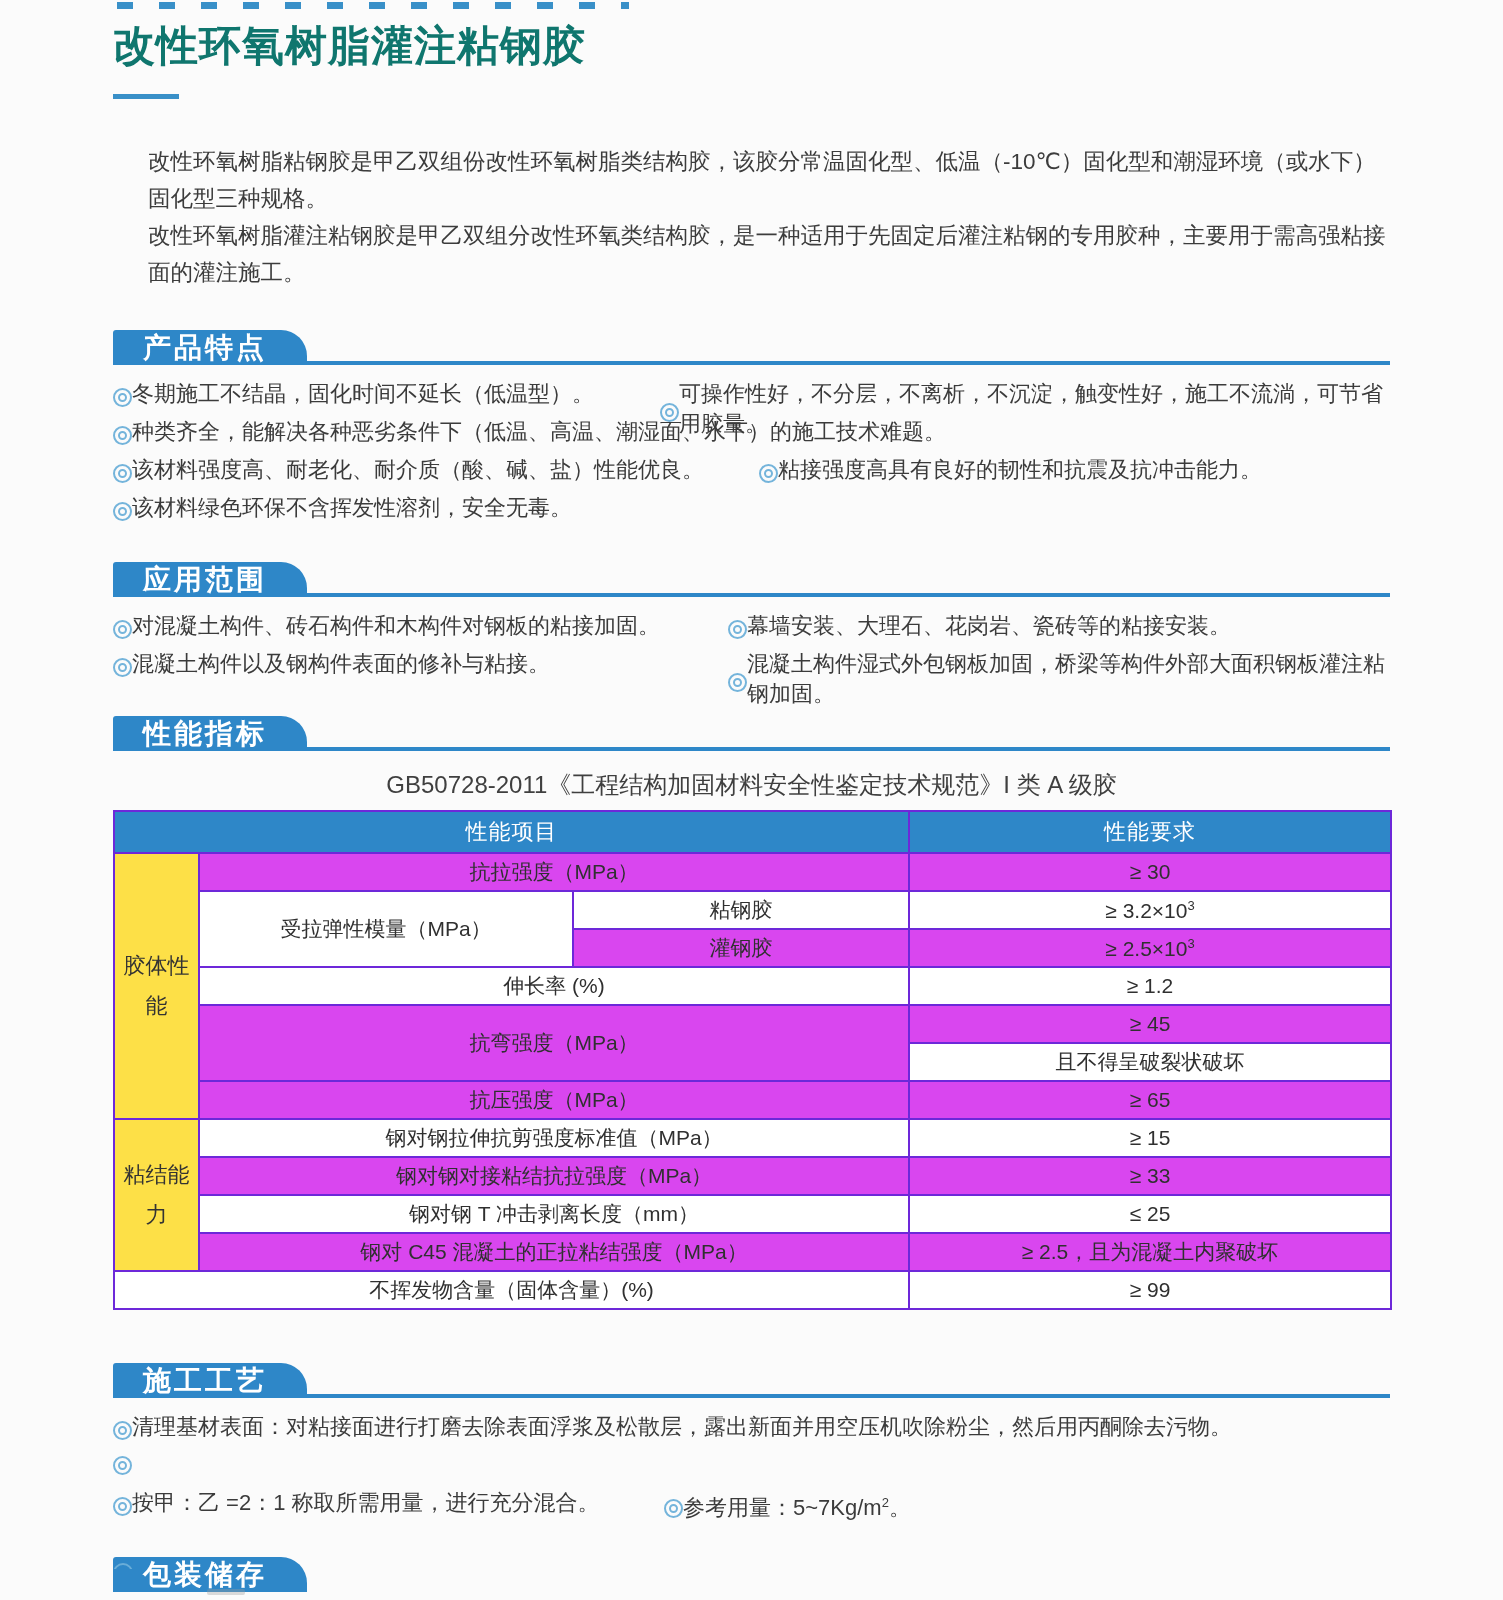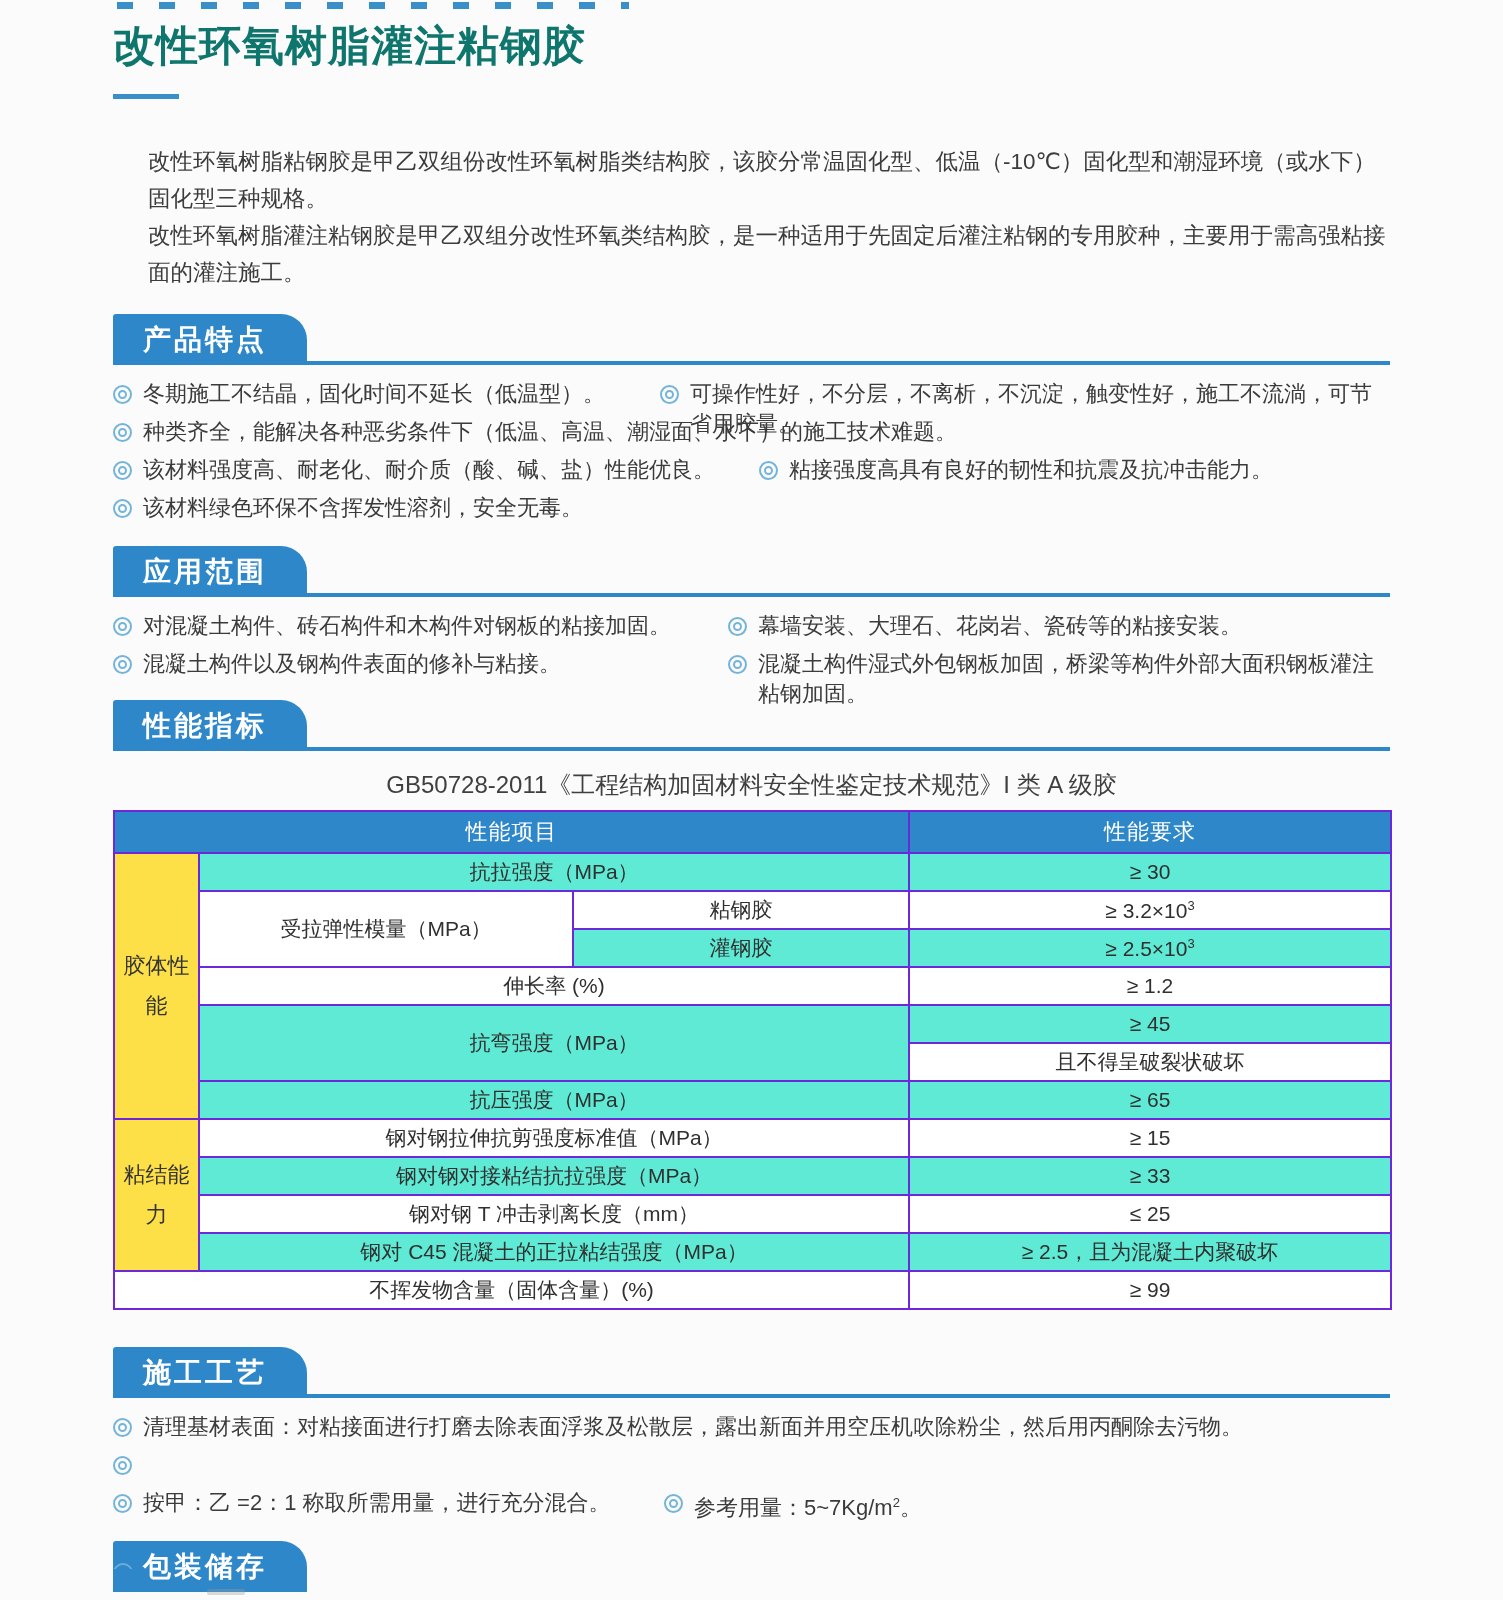--- a/index.html
+++ b/index.html
@@ -19,41 +19,41 @@
   .page-title{margin-top:6px;font-size:42px;line-height:62px;font-weight:bold;color:#0f766e;letter-spacing:1px;}
   .title-rule{width:66px;height:5px;background:#3990c8;margin-top:17px;}
 
   
   .intro{margin-top:44px;padding-left:35px;font-size:22.5px;line-height:37px;color:#3c3c3c;}
 
   
   .sec{margin-top:0;}
   .sec-header{position:relative;height:48px;}
   .sec-rule{position:absolute;left:0;right:0;bottom:0;height:4px;background:#2e87c8;}
-  .sec-badge{position:absolute;left:0;bottom:0;height:51px;background:#2e87c8;color:#fff;
+  .sec-badge{position:absolute;left:0;bottom:0;height:35px;background:#2e87c8;color:#fff;
     font-size:28px;font-weight:bold;letter-spacing:3px;padding:0 40px 0 30px;
     border-radius:3px 26px 0 0;display:flex;align-items:center;}
 
   
   .bullets{margin-top:14px;}
   .brow{position:relative;margin-bottom:8px;min-height:30px;font-size:22px;line-height:30px;color:#3b3b3b;}
-  .bitem{display:flex;gap:11px;align-items:flex-start;}
+  .bitem{display:flex;gap:0;align-items:center;}
   .bitem.abs{position:absolute;top:0;}
   .ring{box-sizing:border-box;flex:none;width:19px;height:19px;border:2px solid #74b4db;border-radius:50%;
     display:flex;align-items:center;justify-content:center;margin-top:6px;}
   .ring::after{content:"";box-sizing:border-box;width:9px;height:9px;border:2px solid #74b4db;border-radius:50%;}
   .btext sup{font-size:13px;}
 
   
   .tbl-caption{margin-top:18px;text-align:center;font-size:24px;color:#3f3f3f;}
   table.perf{border-collapse:collapse;table-layout:fixed;width:1277px;margin-top:9px;
     font-size:21px;color:#303030;}
   table.perf th,table.perf td{border:2px solid #6d28d9;text-align:center;padding:0 6px;height:36px;overflow:hidden;}
   table.perf thead th{background:#2e87c8;color:#fff;font-weight:normal;font-size:22px;height:40px;letter-spacing:1px;}
-  td.g{background:#5eead4;}
+  td.g{background:#d946ef;}
   td.w{background:#ffffff;}
   td.grp{background:#fde047;font-size:22px;line-height:40px;padding:0 18px;color:#333;}
   table.perf sup{font-size:13px;}
 
   .mt-features{margin-top:26px;}
   .mt-applications{margin-top:26px;}
   .mt-performance{margin-top:24px;}
   .mt-process{margin-top:40px;}
   .mt-packaging{margin-top:26px;}
 

